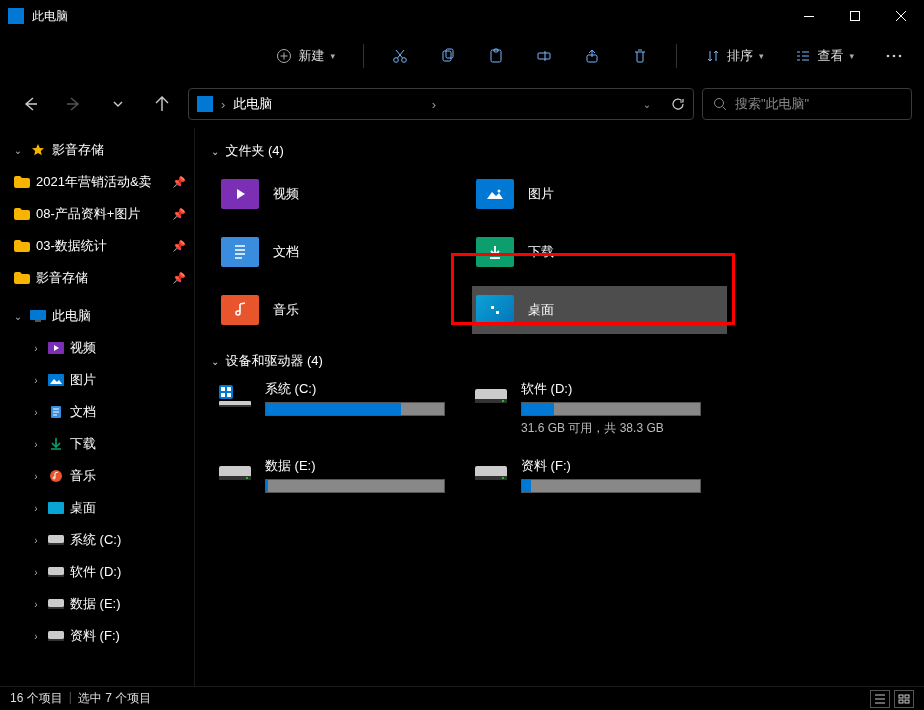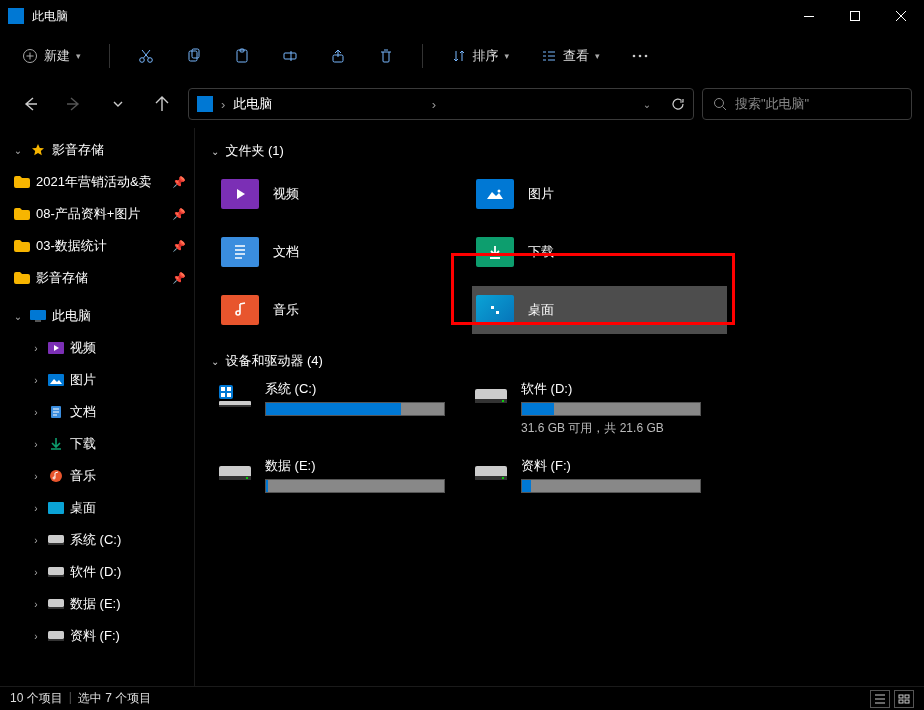--- a/index.html
+++ b/index.html
@@ -6,21 +6,21 @@
 body { background: #000; color: #fff; width: 924px; height: 710px; overflow: hidden; font-size: 13px; }
 
 
 .titlebar { height: 32px; background: #000; display: flex; align-items: center; padding-left: 8px; }
 .titlebar-icon { width: 16px; height: 16px; background: #0078d4; margin-right: 8px; }
 .titlebar-title { font-size: 12px; color: #fff; flex: 1; }
 .win-controls { display: flex; }
 .win-btn { width: 46px; height: 32px; display: flex; align-items: center; justify-content: center; color: #fff; }
 
 
-.toolbar { height: 48px; background: #000; display: flex; align-items: center; padding: 0 12px; gap: 12px; }
+.toolbar { height: 48px; background: #000; display: flex; align-items: center; padding: 0 12px; gap: 12px; justify-content: flex-end; }
 .toolbar-btn { height: 36px; padding: 0 10px; display: flex; align-items: center; justify-content: center; border-radius: 4px; color: #aaa; min-width: 36px; gap: 6px; }
 .toolbar-sep { width: 1px; height: 24px; background: #333; margin: 0 6px; }
 .toolbar-btn .icon { width: 16px; height: 16px; display: flex; align-items: center; justify-content: center; }
 .toolbar-text { font-size: 13px; color: #ddd; }
 
 
 .navbar { height: 48px; background: #000; display: flex; align-items: center; padding: 0 12px; gap: 8px; }
 .nav-btn { width: 36px; height: 36px; display: flex; align-items: center; justify-content: center; color: #ccc; }
 .nav-btn.disabled { color: #555; }
 .address-bar { flex: 1; height: 32px; background: #000; border: 1px solid #3a3a3a; border-radius: 4px; display: flex; align-items: center; padding: 0 8px; gap: 8px; }
@@ -387,21 +387,21 @@
             <rect y="8" width="16" height="2" fill="#333"></rect>
           </svg>
         </span>
       <span class="side-label">资料 (F:)</span>
     </div>
   </div>
 
   <div class="content">
     <div class="section-header">
       <span class="section-chevron">⌄</span>
-      <span>文件夹 (1)</span>
+      <span>文件夹 (4)</span>
     </div>
     <div class="folders-grid">
       <div class="folder-item">
         <div class="folder-icon" style="background:#7b2fb5;">
           <svg width="14" height="14">
               <path d="M4 2 L12 7 L4 12 Z" fill="#fff"></path>
             </svg>
         </div>
         <span class="folder-label">视频</span>
       </div>
@@ -481,21 +481,21 @@
               <rect x="2" y="4" width="32" height="14" rx="2" fill="#ccc"></rect>
               <rect x="2" y="14" width="32" height="4" fill="#333"></rect>
               <circle cx="30" cy="16" r="1" fill="#0f0"></circle>
             </svg>
         </div>
         <div class="drive-info">
           <span class="drive-label">软件 (D:)</span>
           <div class="drive-bar">
               <div class="drive-bar-fill" style="width:18%"></div>
             </div>
-          <span class="drive-text">31.6 GB 可用，共 21.6 GB</span>
+          <span class="drive-text">31.6 GB 可用，共 38.3 GB</span>
         </div>
       </div>
       <div class="drive-item">
         <div class="drive-icon">
           <svg width="36" height="22">
               <rect x="2" y="4" width="32" height="14" rx="2" fill="#ccc"></rect>
               <rect x="2" y="14" width="32" height="4" fill="#333"></rect>
               <circle cx="30" cy="16" r="1" fill="#0f0"></circle>
             </svg>
         </div>
@@ -520,21 +520,21 @@
               <div class="drive-bar-fill" style="width:5%"></div>
             </div>
         </div>
       </div>
     </div>
   </div>
 </div>
 
 <div class="statusbar">
   <div class="status-left">
-    <span>10 个项目</span>
+    <span>16 个项目</span>
     <span class="status-sep">|</span>
     <span>选中 7 个项目</span>
   </div>
   <div class="status-right">
     <div class="view-btn">
       <svg width="12" height="10">
           <path d="M1 1 H11 M1 5 H11 M1 9 H11" stroke="#ccc"></path>
         </svg>
     </div>
     <div class="view-btn">

